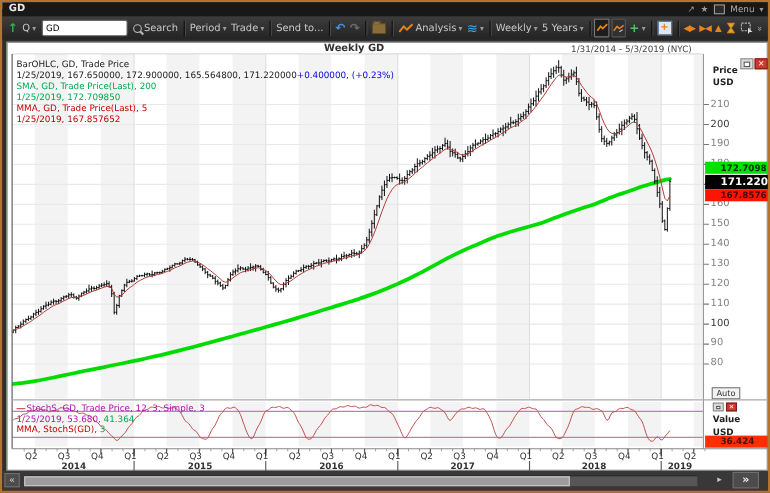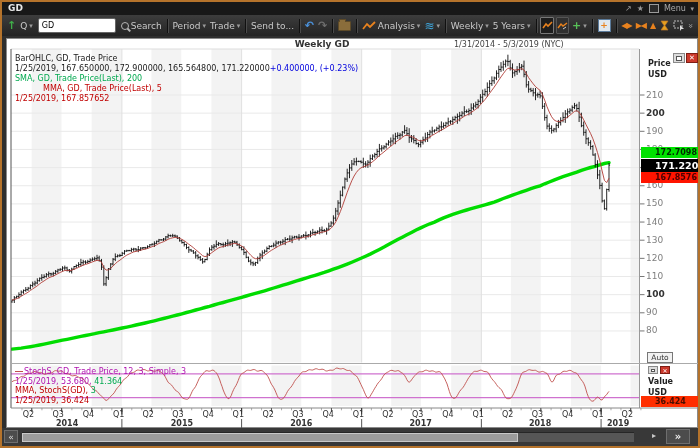--- a/index.html
+++ b/index.html
@@ -38,27 +38,27 @@
   .plusbox{width:11px;height:11px;border:1px solid #5a7a9a;background:#dfe7ee;color:#e8821e;font-weight:bold;
            font-size:9px;line-height:10px;text-align:center;}
   .navic{color:#e8821e;font-size:8px;letter-spacing:-1px;font-weight:bold;margin:0 2px;}
   .chev-more{color:#aaa;font-size:8px;transform:rotate(90deg);display:inline-block;letter-spacing:-1px;}
   
   #chartwin{left:4px;top:36px;width:692px;height:390px;background:#ffffff;border:1px solid #8a8a8a;
             box-sizing:border-box;z-index:1;}
   #chart-svg{left:0;top:0;width:700px;height:448px;z-index:5;pointer-events:none;}
   .ov{position:absolute;z-index:6;}
   #chart-title{left:0;top:37px;width:640px;text-align:center;font-size:9px;font-weight:bold;color:#333;}
-  #date-range{left:452px;top:38px;width:240px;text-align:left;font-size:8px;color:#444;}
+  #date-range{left:452px;top:38px;width:240px;text-align:center;font-size:8px;color:#444;}
   .legend-line{white-space:nowrap;font-size:8px;line-height:10px;}
   #main-legend{left:13px;top:52px;}
   #stoch-legend{left:13px;top:365px;}
   #stoch-legend .legend-line{line-height:9.6px;}
   .axis-num{position:absolute;left:644px;width:40px;font-size:9px;color:#7f7f7f;z-index:6;}
-  .axis-num.bold{color:#333;font-weight:bold;}
+  .axis-num.bold{color:#333;font-weight:normal;}
   .callout{position:absolute;left:639px;width:58px;font-size:8px;font-weight:bold;z-index:7;
            display:flex;align-items:center;padding-left:14px;box-sizing:border-box;}
   #pane-hdr-price{left:646px;top:56px;font-size:8px;font-weight:bold;color:#222;line-height:11px;}
   #pane-hdr-value{left:646px;top:374px;font-size:8px;font-weight:bold;color:#222;line-height:11px;}
   #auto-btn{left:645px;top:350px;width:26px;height:11px;background:#f2f2f2;border:1px solid #777;
             font-size:7.5px;color:#333;text-align:center;line-height:10px;box-sizing:border-box;}
   .paneicon{position:absolute;z-index:7;box-sizing:border-box;}
   .icon-restore{background:#dcdcdc;border:1px solid #8a8a8a;}
   .icon-restore::after{content:"";position:absolute;left:2px;top:1.5px;right:2px;bottom:1.5px;border:1px solid #555;background:#fff;}
   .icon-close{background:#cc392c;border:1px solid #7e1d14;color:#fff;text-align:center;font-weight:bold;}
@@ -361,37 +361,37 @@
 <div class="paneicon icon-restore" style="left:671px;top:51px;width:12px;height:10px;"></div>
 <div class="paneicon icon-close" style="left:684px;top:51px;width:12px;height:10px;font-size:7px;line-height:9px;">✕</div>
 <div id="pane-hdr-price" class="ov">
   <div>Price</div>
     <div>USD</div>
 </div>
 <div id="main-legend" class="ov">
     <div class="legend-line"><span style="color: rgb(26, 26, 26);">BarOHLC, GD, Trade Price</span></div>
     <div class="legend-line"><span style="color: rgb(26, 26, 26);">1/25/2019, 167.650000, 172.900000, 165.564800, 171.220000</span><span style="color: rgb(0, 0, 221);">+0.400000, (+0.23%)</span></div>
     <div class="legend-line"><span style="color: rgb(0, 169, 79);">SMA, GD, Trade Price(Last),  200</span></div>
-    <div class="legend-line"><span style="color: rgb(192, 0, 0); margin-left: 28px;">MMA, GD, Trade Price(Last),  5</span></div>
+    <div class="legend-line"><span style="color: rgb(0, 169, 79);">1/25/2019, 172.709850</span></div>
+    <div class="legend-line"><span style="color: rgb(192, 0, 0);">MMA, GD, Trade Price(Last),  5</span></div>
     <div class="legend-line"><span style="color: rgb(192, 0, 0);">1/25/2019, 167.857652</span></div>
   </div>
 <div id="auto-btn" class="ov">Auto</div>
 <div id="splitter-handle"></div>
 
 <div class="paneicon icon-restore" style="left:646px;top:364px;width:10px;height:8px;"></div>
 <div class="paneicon icon-close" style="left:658px;top:364px;width:10px;height:8px;font-size:6px;line-height:7px;">✕</div>
 <div id="pane-hdr-value" class="ov">
   <div>Value</div>
     <div>USD</div>
 </div>
 <div id="stoch-legend" class="ov">
     <div class="legend-line"><span style="display:inline-block;width:8px;height:1px;background:#c0504d;vertical-align:middle;margin-right:1px;"></span><span style="color: rgb(176, 19, 176);">StochS, GD, Trade Price,  12, 3, Simple, 3</span></div>
     <div class="legend-line"><span style="color: rgb(176, 19, 176);">1/25/2019, 53.680, </span><span style="color: rgb(0, 169, 79);">41.364</span></div>
     <div class="legend-line"><span style="color: rgb(192, 0, 0);">MMA, StochS(GD),  </span><span style="color: rgb(0, 169, 79);">3</span></div>
-    <div class="legend-line"><span style="color: rgb(192, 0, 0);">1/25/2019, 36.424</span></div>
   </div>
 
 <div id="bottombar" class="abs">
   <div id="scroll-left" class="abs">«</div>
   <div id="scroll-track" class="abs">
     <div id="scroll-thumb" class="abs"></div>
   </div>
   <div id="scroll-step" class="abs">▸</div>
   <div id="scroll-right" class="abs">»</div>
 </div>

